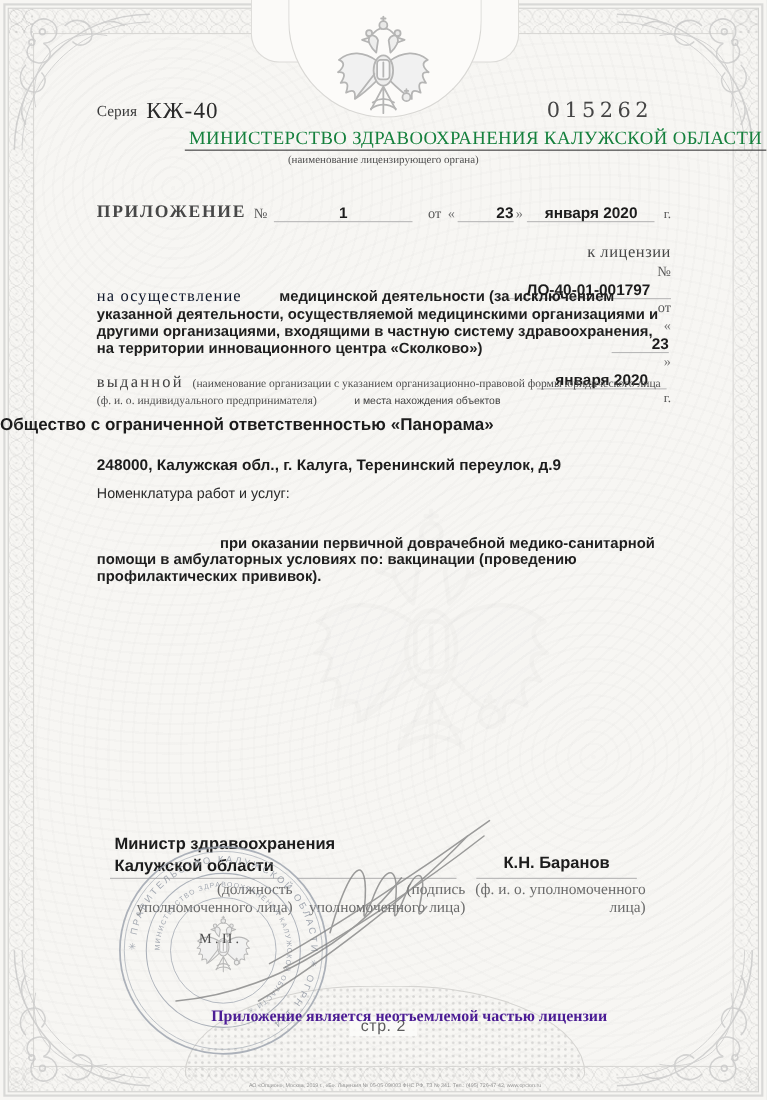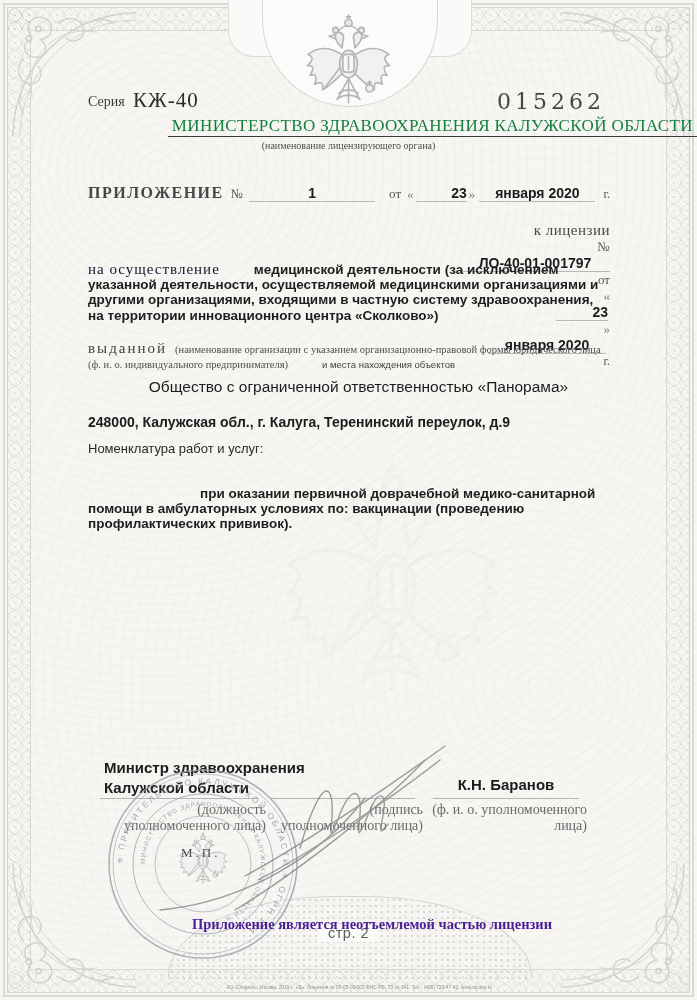--- a/index.html
+++ b/index.html
@@ -43,21 +43,21 @@
     background-image:radial-gradient(circle, rgba(145,145,145,.30) .8px, transparent 1.5px);
     background-size:6px 6px;}
   .page-num{position:absolute;left:0;right:0;top:925px;text-align:center;
     font-size:14.5px;color:#5d5d5d;letter-spacing:.5px;}
   .page-num span{background:rgba(252,251,249,.85);padding:1px 10px;}
   
   .serif{font-family:"Liberation Serif",serif;}
   .abs{position:absolute;}
   .series-label{left:88px;top:94px;font-size:14px;color:#3c3c3c;}
   .series-value{left:133px;top:88px;font-size:21px;color:#2b2b2b;letter-spacing:1px;}
-  .serial{left:497px;top:89px;font-family:"DejaVu Serif",serif;font-size:22px;
+  .serial{left:497px;top:89px;font-family:"DejaVu Serif",serif;font-size:19px;
     letter-spacing:4px;color:#454545;text-align:center;}
   .ministry{left:0;right:0;top:116px;text-align:right;font-size:17px;color:#15803d;letter-spacing:.4px;}
   .ministry span{border-bottom:1.6px solid #3a3a3a;padding:0 4px 1px;}
   .ministry-cap{left:0;right:0;top:140px;text-align:center;font-size:10px;color:#4e4e4e;}
   .formrow{left:88px;width:522px;display:flex;align-items:flex-end;white-space:nowrap;}
   .row-appendix{top:184px;}
   .row-license{top:222px;flex-direction:column;}
   .lab-appendix{font-size:16px;font-weight:bold;color:#474747;letter-spacing:1.5px;}
   .lab-license{font-size:15px;color:#474747;letter-spacing:.5px;}
   .numsign{font-size:13px;color:#555;margin-left:7px;}
@@ -70,21 +70,21 @@
   .quote2{font-size:13px;color:#777;}
   .gsuffix{font-size:12px;color:#555;margin-left:4px;}
   .activity{left:88px;top:262px;width:524px;font-size:13.5px;line-height:15.2px;}
   .activity .lbl{font-family:"Liberation Serif",serif;font-size:15px;color:#0f172a;
     letter-spacing:1px;margin-right:34px;}
   .activity b{color:#1e1e1e;}
   .issued{left:88px;top:341px;width:528px;font-family:"Liberation Serif",serif;
     font-size:10.5px;line-height:15px;color:#4f4f4f;}
   .issued .lbl{font-size:15px;color:#3f3f3f;letter-spacing:2px;margin-right:8px;}
   .issued .loc{font-family:"Liberation Sans",sans-serif;font-size:9.5px;color:#3f3f3f;margin-left:34px;}
-  .orgname{left:0;right:0;top:378px;text-align:center;font-weight:normal;font-size:15.5px;color:#1c1c1c;margin-left:20px;}
+  .orgname{left:0;right:0;top:378px;text-align:left;font-weight:bold;font-size:15.5px;color:#1c1c1c;}
   .address{left:88px;top:414px;font-weight:bold;font-size:14px;color:#1c1c1c;}
   .nomen-title{left:88px;top:441px;font-size:13px;color:#2a2a2a;}
   .nomen-p1{left:88px;top:456px;width:530px;font-weight:bold;font-size:13.5px;line-height:14.8px;color:#1e1e1e;}
   .nomen-p2{left:88px;top:487px;width:530px;font-weight:bold;font-size:13.5px;line-height:14.8px;
     color:#1e1e1e;text-indent:112px;}
   .watermark{position:absolute;left:268px;top:462px;width:248px;height:268px;opacity:.055;}
   
   .min-pos{left:104px;top:758px;font-weight:bold;font-size:15px;line-height:20px;color:#1c1c1c;}
   .signer{left:433px;top:776px;width:146px;text-align:center;font-weight:bold;font-size:15px;color:#1c1c1c;}
   .sig-line{position:absolute;top:798px;border-bottom:1px solid #b5b5b5;height:0;}

